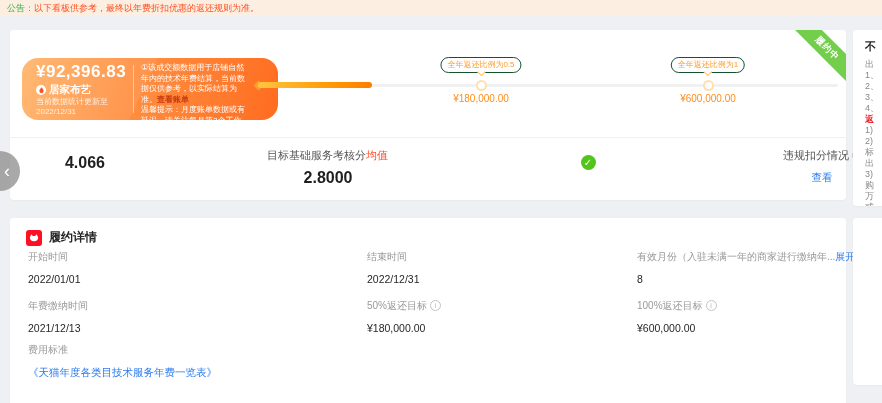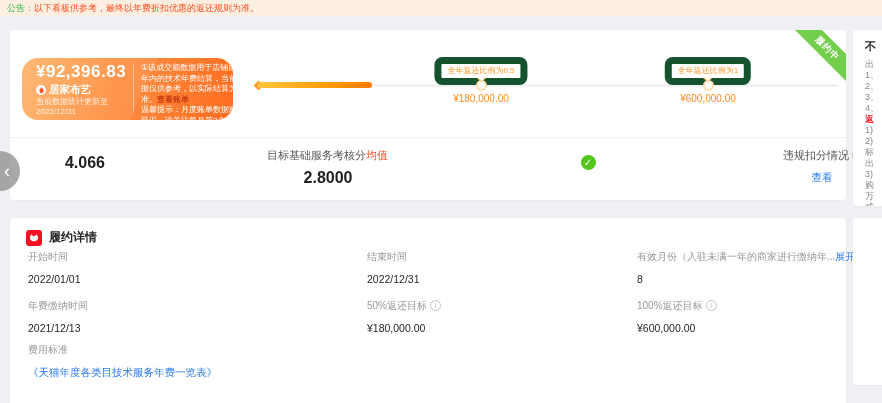--- a/index.html
+++ b/index.html
@@ -19,40 +19,40 @@
   #main-card{left:10px;top:30px;width:836px;height:170px;}
   #right-top-card{left:853px;top:30px;width:45px;height:176px;overflow:hidden;}
   #bottom-card{left:10px;top:218px;width:836px;height:192px;}
   #right-bottom-card{left:853px;top:218px;width:45px;height:167px;}
   
   .ribbon-box{position:absolute;top:0;right:0;width:54px;height:54px;overflow:hidden;border-top-right-radius:4px;}
   .ribbon{position:absolute;top:9px;right:-20px;width:78px;transform:rotate(45deg);
     background:#72ce4b;color:#fff;font-size:9px;font-weight:bold;text-align:center;
     padding:3px 0;letter-spacing:1px;}
   
-  .osum{position:absolute;left:12px;top:28px;width:211px;height:62px;border-radius:16px;
+  .osum{position:absolute;left:12px;top:28px;width:256px;height:62px;border-radius:16px;
     background:linear-gradient(105deg,#ffb469 0%,#ff9143 40%,#ff6c20 100%);color:#fff;overflow:hidden;}
   .osum .shine{position:absolute;left:-30px;top:-40px;width:140px;height:160px;
     background:rgba(255,255,255,0.08);transform:rotate(25deg);}
   .osum .amount{position:absolute;left:14px;top:4px;font-size:17px;font-weight:bold;letter-spacing:0.5px;}
   .osum .cat-row{position:absolute;left:14px;top:25px;font-size:10.5px;font-weight:bold;display:flex;align-items:center;gap:3px;}
   .flame{width:10px;height:10px;border-radius:50%;background:#fff;display:inline-flex;align-items:center;justify-content:center;}
   .flame svg{width:7px;height:7px;}
   .osum .upd{position:absolute;left:14px;top:39px;font-size:8px;line-height:10px;color:rgba(255,255,255,0.82);}
   .osum .vdiv{position:absolute;left:111px;top:7px;bottom:7px;width:1px;background:rgba(255,255,255,0.45);}
   .osum .note{position:absolute;left:119px;top:5px;width:108px;font-size:8px;line-height:10.6px;color:#fff;}
   .osum .note .bill-link{color:#c63a10;font-weight:bold;cursor:pointer;}
   .connector{position:absolute;left:245px;top:52px;width:7px;height:7px;background:#ff9e2c;transform:rotate(45deg);}
   
   .track{position:absolute;left:248px;right:8px;top:54px;height:3px;background:#f1f1f1;border-radius:2px;}
   .fill{position:absolute;left:248px;top:52px;width:114px;height:6px;border-radius:3px;
     background:linear-gradient(90deg,#ffc53d,#ff9500 70%,#ff7b00);}
   .mdot{position:absolute;top:50px;width:7px;height:7px;background:#fff;border:2px solid #ffdfae;border-radius:50%;}
   .mbadge{position:absolute;top:27px;transform:translateX(-50%);white-space:nowrap;
-    border:7px solid #14532d;color:#ff9c2a;background:#fff;font-size:8px;line-height:8px;
+    border:1px solid #14532d;color:#ff9c2a;background:#fff;font-size:8px;line-height:8px;
     padding:3px 6px;border-radius:8px;}
   .mbadge:after{content:"";position:absolute;left:50%;bottom:-3px;margin-left:-3px;width:5px;height:5px;
     background:#fff;border-right:1px solid #ffc069;border-bottom:1px solid #ffc069;transform:rotate(45deg);}
   .mamount{position:absolute;top:63px;transform:translateX(-50%);color:#ff8c1a;font-size:10px;white-space:nowrap;}
   
   .hsep{position:absolute;left:0;right:0;top:107px;height:1px;background:#f0f0f0;}
   .stat{position:absolute;top:118px;}
   .stat .lbl{font-size:11px;color:#555;white-space:nowrap;}
   .stat .lbl .hl{color:#ff4b2b;}
   .stat .val{font-size:16px;font-weight:bold;color:#1f1f1f;text-align:center;margin-top:6px;}

